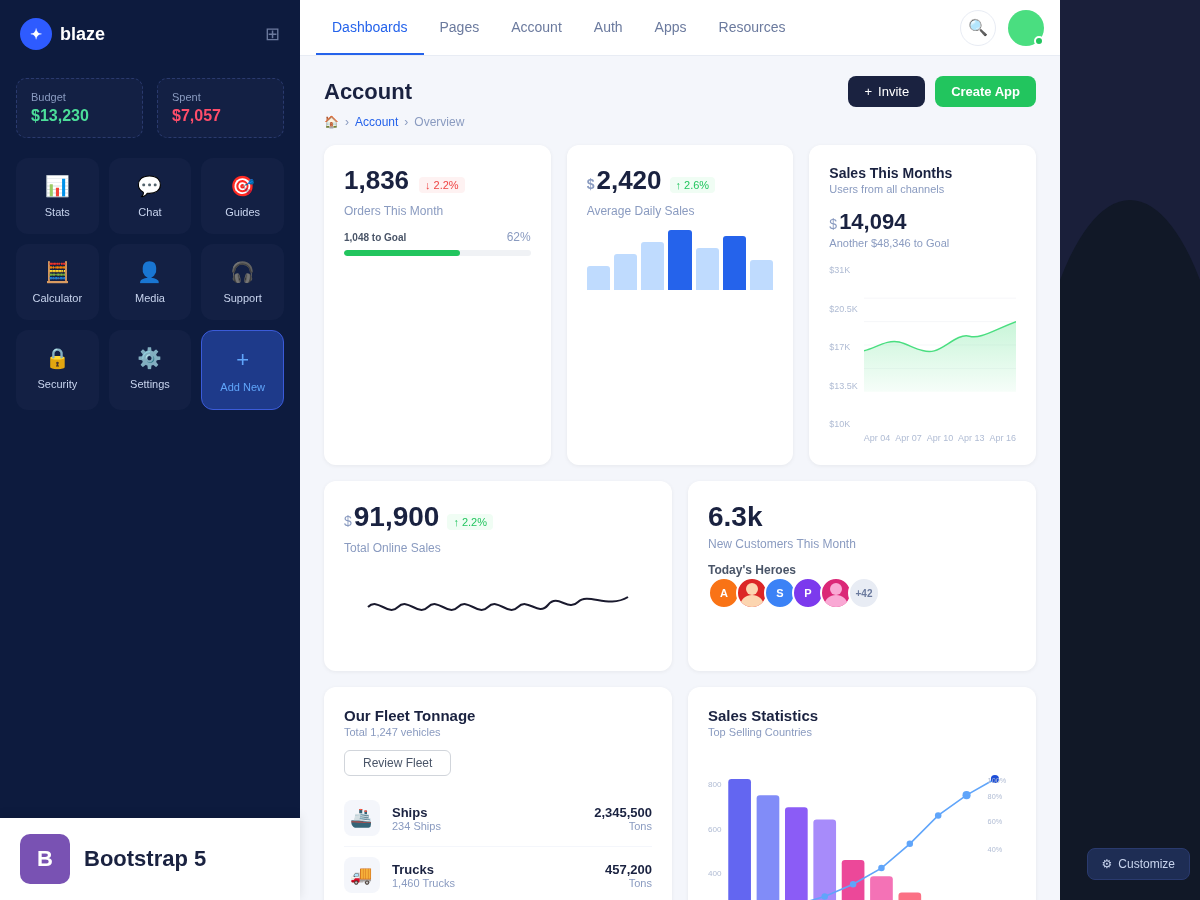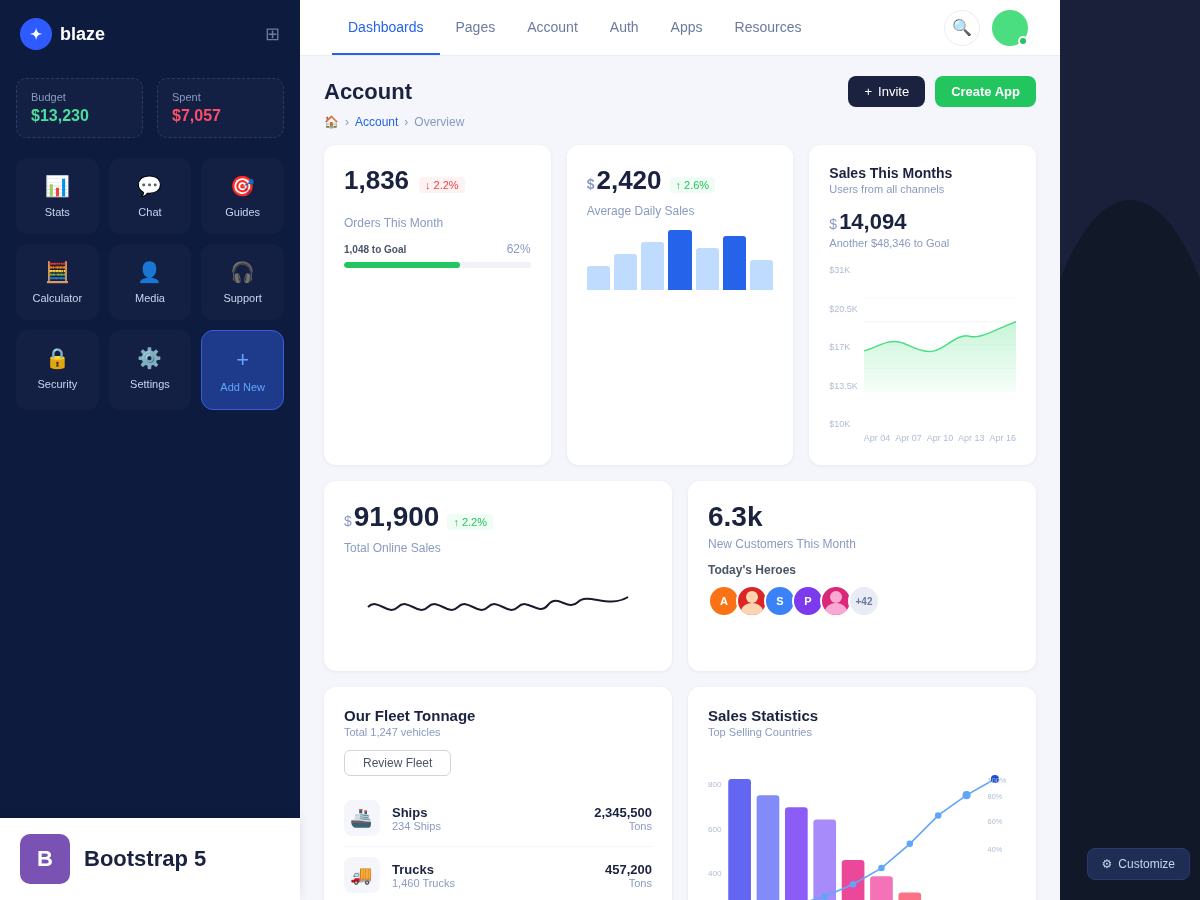--- a/index.html
+++ b/index.html
@@ -106,21 +106,21 @@
       flex-direction: column;
       overflow: hidden;
       background: #f4f6fb;
       position: relative;
     }
 
     
     .topnav {
       background: white;
       border-bottom: 1px solid #e8ecf4;
-      padding: 0 32px;
+      padding: 0 16px;
       display: flex;
       align-items: center;
       justify-content: space-between;
       height: 56px;
       min-height: 56px;
     }
     .topnav-links {
       display: flex;
       gap: 0;
       align-items: center;
@@ -315,21 +315,21 @@
 
     
     .second-row {
       display: grid;
       grid-template-columns: 1fr 1fr;
       gap: 16px;
       margin-bottom: 16px;
     }
 
     .heroes-section { margin-top: 12px; }
-    .heroes-title { font-size: 12px; font-weight: 600; color: #4a5568; margin-bottom: 8px; }
+    .heroes-title { font-size: 12px; font-weight: 600; color: #4a5568; }
     .heroes-avatars {
       display: flex;
       gap: -4px;
     }
     .hero-avatar {
       width: 32px; height: 32px;
       border-radius: 50%;
       border: 2px solid white;
       margin-left: -4px;
       display: flex; align-items: center; justify-content: center;
@@ -572,21 +572,21 @@
       <span>🏠</span>
       <span>›</span>
       <a>Account</a>
       <span>›</span>
       <span>Overview</span>
     </div>
 
     <div class="stats-grid">
 
       <div class="stat-card">
-        <div style="display:flex;align-items:baseline;gap:4px;margin-bottom:16px;">
+        <div style="display:flex;align-items:baseline;gap:4px;margin-bottom:4px;">
           <span class="stat-main-value">1,836</span>
           <span class="stat-badge red">
             <span>↓</span>
             <span>2.2%</span>
           </span>
         </div>
         <div class="stat-label">Orders This Month</div>
         <div class="progress-row">
           <span class="progress-label">1,048 to Goal</span>
           <span class="progress-pct">62%</span>

